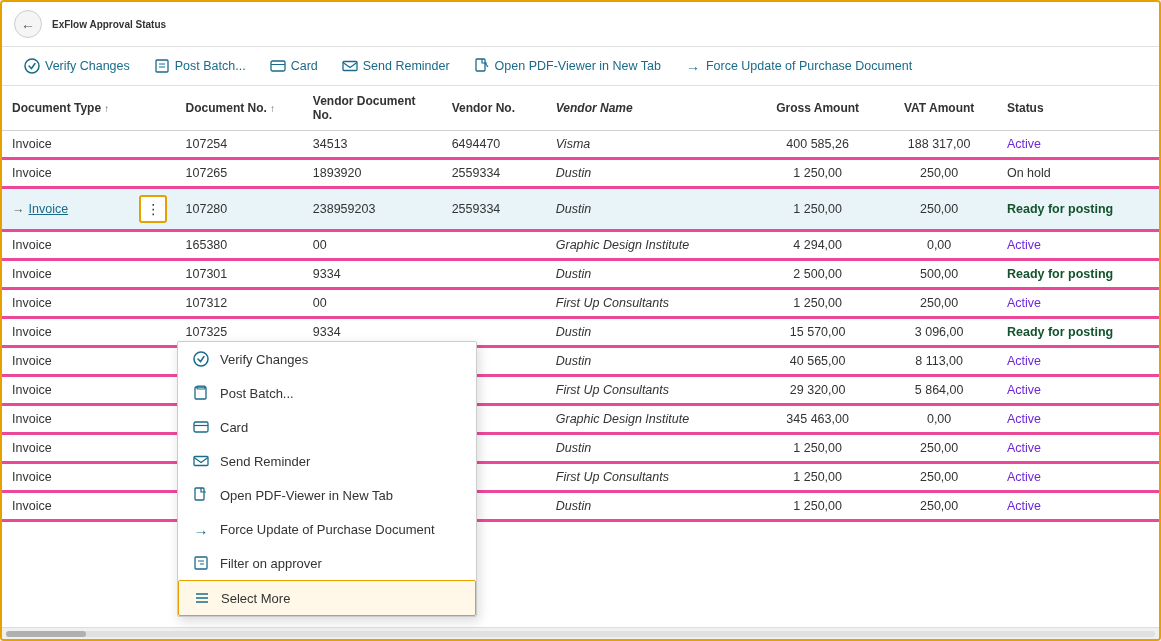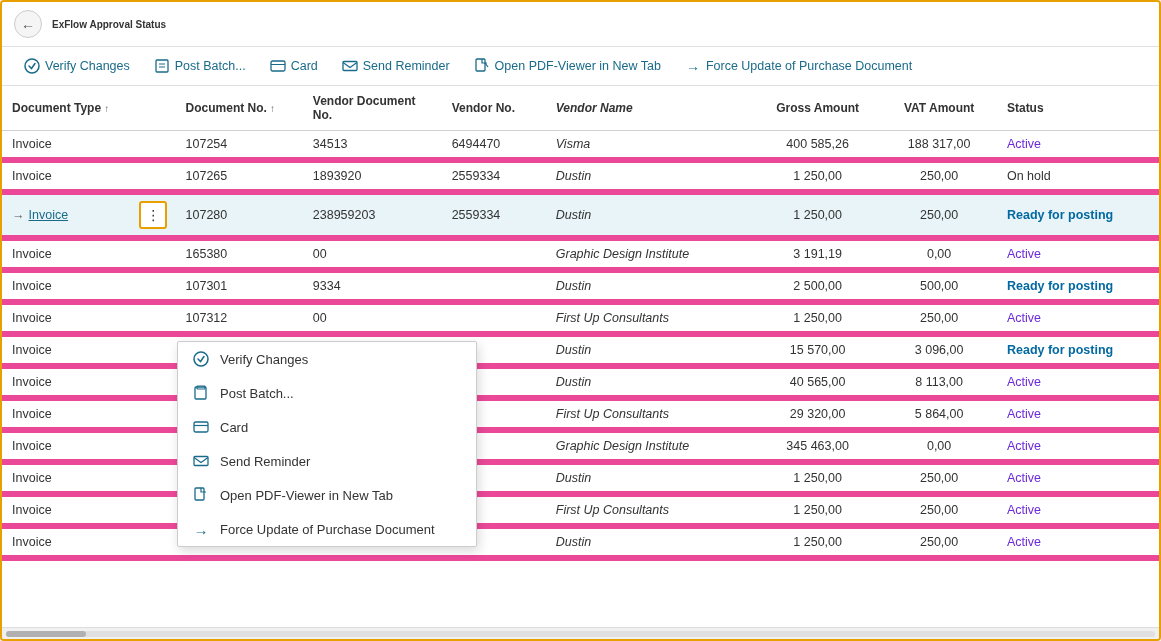--- a/index.html
+++ b/index.html
@@ -104,39 +104,39 @@
       z-index: 2;
       margin-top: 32px;
     }
     thead th .sort-arrow {
       display: inline-block;
       margin-left: 3px;
       color: #666;
       font-size: 10px;
     }
     tbody tr {
-      border-bottom: 6px solid #ec4899;
+      border-bottom: 3px solid #ec4899;
     }
     tbody tr.active-row { background: #e8f4f8; }
     tbody td {
       padding: 6px 10px;
       color: #333;
       font-size: 12.5px;
     }
     .col-doc-type { width: 110px; }
     .col-actions { width: 40px; }
     .col-doc-no { width: 110px; }
     .col-vendor-doc { width: 120px; }
     .col-vendor-no { width: 90px; }
     .col-vendor-name { width: 180px; font-style: italic; }
     .col-gross { width: 110px; text-align: right; }
     .col-vat { width: 100px; text-align: right; }
     .col-status { width: 140px; }
 
-    .status-ready { color: #0369a1; font-weight: 700; }
+    .status-ready { color: #14532d; font-weight: 700; }
     .status-active { color: #6d28d9; }
     .status-onhold { color: #333; }
     .actions-btn {
       width: 28px; height: 28px;
       border: 2px solid #e8a000;
       background: #fff;
       border-radius: 3px;
       cursor: pointer;
       display: flex; align-items: center; justify-content: center;
       color: #333;
@@ -324,21 +324,21 @@
               <td class="col-vat cell-right">250,00</td>
               <td class="col-status status-ready">Ready for posting</td>
             </tr>
             <tr>
               <td class="col-doc-type"><span>Invoice</span></td>
               <td class="col-actions"></td>
               <td class="col-doc-no">165380</td>
               <td class="col-vendor-doc">00</td>
               <td class="col-vendor-no"></td>
               <td class="col-vendor-name">Graphic Design Institute</td>
-              <td class="col-gross cell-right">3 191,19</td>
+              <td class="col-gross cell-right">4 294,00</td>
               <td class="col-vat cell-right">0,00</td>
               <td class="col-status status-active">Active</td>
             </tr>
             <tr>
               <td class="col-doc-type"><span>Invoice</span></td>
               <td class="col-actions"></td>
               <td class="col-doc-no">107301</td>
               <td class="col-vendor-doc">9334</td>
               <td class="col-vendor-no"></td>
               <td class="col-vendor-name">Dustin</td>
@@ -481,20 +481,40 @@
               <rect x="2" y="1" width="9" height="12" rx="1" fill="none" stroke="#1a6b8a" stroke-width="1.3"></rect>
               <path d="M8 1v4h5" stroke="#1a6b8a" stroke-width="1.2" fill="none"></path>
             </svg>
         </span>
         <span>Open PDF-Viewer in New Tab</span>
       </div>
       <div class="ctx-item">
         <span class="ctx-icon">→</span>
         <span>Force Update of Purchase Document</span>
       </div>
+      <div class="ctx-item">
+        <span class="ctx-icon">
+          <svg width="16" height="16" viewBox="0 0 16 16">
+              <rect x="2" y="2" width="12" height="12" rx="1" fill="none" stroke="#1a6b8a" stroke-width="1.3"></rect>
+              <line x1="5" y1="6" x2="11" y2="6" stroke="#1a6b8a" stroke-width="1.2"></line>
+              <line x1="7" y1="9" x2="11" y2="9" stroke="#1a6b8a" stroke-width="1.2"></line>
+            </svg>
+        </span>
+        <span>Filter on approver</span>
+      </div>
+      <div class="ctx-item highlighted">
+        <span class="ctx-icon">
+          <svg width="16" height="16" viewBox="0 0 16 16">
+              <line x1="2" y1="4" x2="14" y2="4" stroke="#1a6b8a" stroke-width="1.5"></line>
+              <line x1="2" y1="8" x2="14" y2="8" stroke="#1a6b8a" stroke-width="1.5"></line>
+              <line x1="2" y1="12" x2="14" y2="12" stroke="#1a6b8a" stroke-width="1.5"></line>
+            </svg>
+        </span>
+        <span>Select More</span>
+      </div>
     </div>
 
     <div class="scrollbar-h">
       <div class="scrollbar-h-track">
         <div class="scrollbar-h-thumb"></div>
       </div>
     </div>
   </div>
 </div>
 

